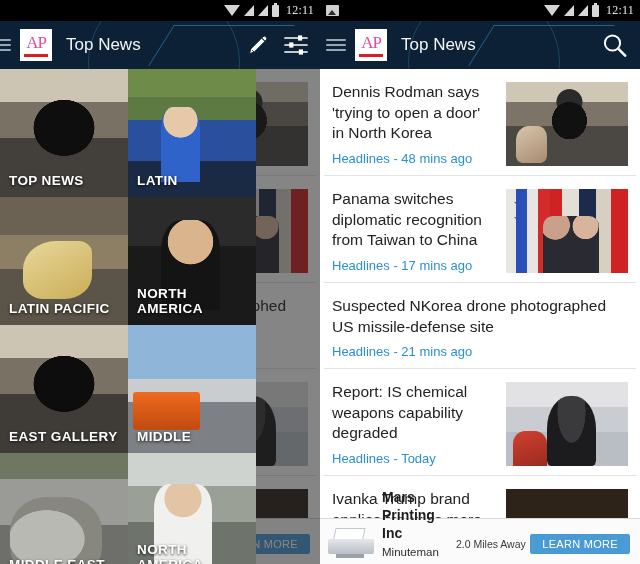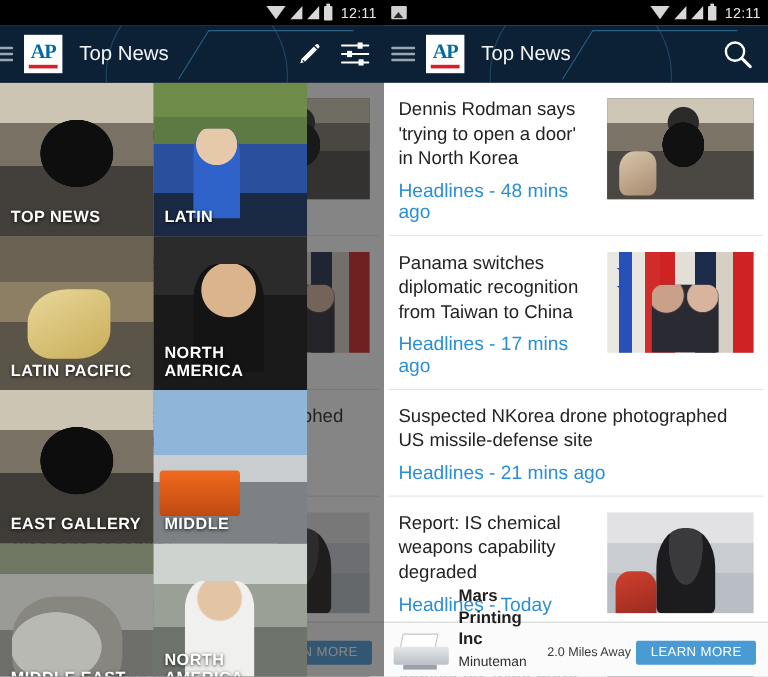--- a/index.html
+++ b/index.html
@@ -13,21 +13,21 @@
   .screens { display: flex; width: 640px; height: 564px; }
   .phone { position: relative; width: 320px; height: 564px; overflow: hidden; background: #fff; }
 
   
   .statusbar {
     position: absolute; top: 0; left: 0; width: 100%; height: 21px;
     background: #000; display: flex; align-items: center;
     padding: 0 6px; z-index: 60;
   }
   .sb-left { display: flex; align-items: center; gap: 4px; flex: 1; }
-  .sb-right { display: flex; align-items: center; gap: 4px; }
+  .sb-right { display: flex; align-items: center; gap: 4px; font-family: Liberation Serif, serif; }
   .sb-time { color: #e8e8e8; font-size: 12px; letter-spacing: .2px; margin-left: 3px; }
   .ico-shot {
     width: 13px; height: 11px; background: #cfcfcf; border-radius: 1px;
     position: relative;
   }
   .ico-shot::after {
     content: ""; position: absolute; left: 2px; bottom: 1px;
     width: 0; height: 0;
     border-left: 4px solid transparent; border-right: 4px solid transparent;
     border-bottom: 5px solid #2a2a2a;
@@ -71,21 +71,21 @@
     gap: 3px; z-index: 3; flex: 0 0 auto;
   }
   .ham i { display: block; height: 2px; background: #9aa7b3; border-radius: 1px; }
   .ham.full { margin-left: 6px; }
   .ap-logo {
     width: 32px; height: 32px; background: #fff; margin-left: 9px;
     display: flex; flex-direction: column; justify-content: center;
     align-items: center; z-index: 3; flex: 0 0 auto;
   }
   .ap-logo span {
-    font-weight: bold; font-size: 17px; color: #0369a1; letter-spacing: -1px;
+    font-weight: normal; font-size: 17px; color: #ec4899; letter-spacing: -1px;
     font-family: "Liberation Serif", serif; line-height: 1;
   }
   .ap-logo i { display: block; width: 24px; height: 3px; background: #d81f26; margin-top: 3px; }
   .appbar-title {
     color: #f2f4f6; font-size: 17px; margin-left: 14px; z-index: 3;
     flex: 1; white-space: nowrap;
   }
   .bar-actions { display: flex; align-items: center; gap: 14px; padding-right: 12px; z-index: 3; }
 
   .ico-pencil { width: 24px; height: 24px; display: block; }
@@ -99,21 +99,21 @@
   }
   .divider { height: 1px; background: #e3e3e3; margin: 0 4px; }
   .story {
     display: flex; padding: 13px 12px 9px 12px; gap: 10px; align-items: flex-start;
     background: #fff;
   }
   .story-text { flex: 1; min-width: 0; }
   .story-title {
     font-size: 15.5px; color: #232323; line-height: 1.33; font-weight: 400;
   }
-  .story-meta { font-size: 16px; color: #2a8fd4; margin-top: 7px; }
+  .story-meta { font-size: 13px; color: #2a8fd4; margin-top: 7px; }
   .thumb {
     width: 122px; height: 84px; flex: 0 0 122px; overflow: hidden;
     position: relative; background: #8a8d90;
   }
   .story.wide .story-title { font-size: 15.5px; }
 
   
   .ph-rodman {
     background:
       radial-gradient(ellipse 28px 30px at 52% 46%, #111 0 62%, transparent 63%),

